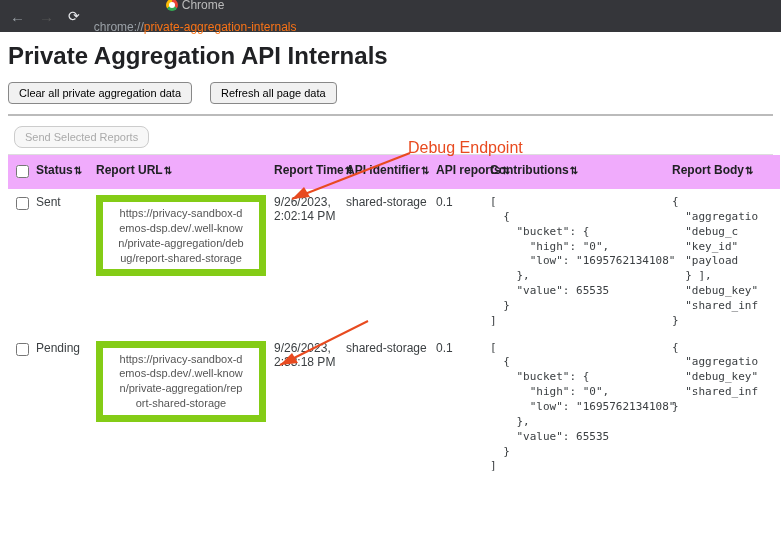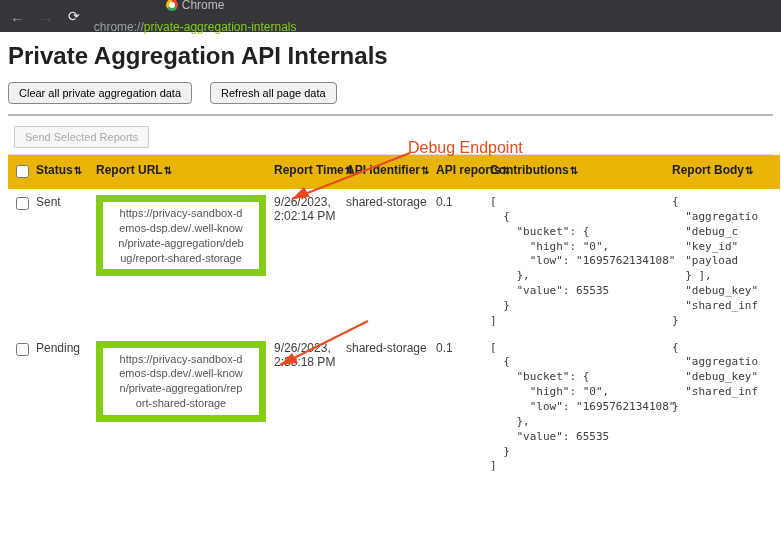--- a/index.html
+++ b/index.html
@@ -9,52 +9,52 @@
   .nav-arrow.disabled { color:#555; }
   .reload { color:#e8eaed; font-size:14px; }
   .addr-area { display:flex; align-items:center; gap:8px; color:#e8eaed; font-size:12px;flex-direction:column; }
   .chrome-badge { display:flex; align-items:center; gap:4px; color:#bbb; }
   .page { padding:4px 8px 20px 8px; }
   h1.title { font-size:24px; font-weight:700; margin:6px 0 12px 0; }
   .btn-row { display:flex; gap:18px; margin-bottom:10px; }
   .btn { border:1px solid #888; border-radius:4px; background:#f1f1f1; font-size:11px; padding:4px 10px; cursor:pointer; }
   .rule { border:none; border-top:2px solid #bbb; margin:6px 0 10px 0; }
   h2.section { font-size:17px; font-weight:700; margin:18px 0 8px 0; }
-  .send-btn { border:1px solid #ccc; background:#f7f7f7; color:#aaa; font-size:11px; padding:4px 10px; border-radius:1px; margin-left:6px; cursor:pointer; }
+  .send-btn { border:1px solid #ccc; background:#f7f7f7; color:#aaa; font-size:11px; padding:4px 10px; border-radius:8px; margin-left:6px; cursor:pointer; }
   .table-wrap { position:relative; }
   table { border-collapse:collapse; width:100%; table-layout:fixed; }
   thead th { text-align:left; font-size:12px; font-weight:700; padding:8px 4px; vertical-align:top; white-space:nowrap; }
   thead th .sort { font-size:10px; margin-left:1px; }
   tbody td { vertical-align:top; font-size:12px; padding:6px 4px; color:#3c4043; }
   .checkbox-cell { width:24px; }
   input[type=checkbox] { margin:2px 0 0 4px; }
   .url-box { border:7px solid #84cc16; padding:4px 14px; font-size:11px; color:#555; line-height:1.35; word-break:break-all;text-align:center; }
   .mono { font-family: ui-monospace, Menlo, Consolas, monospace; font-size:11px; white-space:pre; color:#3c4043; line-height:1.35; }
   .annot { position:absolute; color:#e84a1f; font-size:16px; font-weight:500; pointer-events:none; }
   .arrow-svg { position:absolute; pointer-events:none; }
   col.c-chk { width:24px;} col.c-status{width:60px;} col.c-url{width:178px;} col.c-time{width:72px;} col.c-api{width:90px;} col.c-ver{width:54px;} col.c-contrib{width:182px;} col.c-body{width:112px;}
-  thead { background:#eab308; }
+  thead { background:#f0abfc; }
   .thin-rule { border-top:1px solid #ddd; margin-top:6px; }
   .chrome-icon { width:12px; height:12px; display:inline-block; border-radius:50%; background: conic-gradient(#ea4335 0deg 120deg, #34a853 120deg 240deg, #fbbc05 240deg 360deg); position:relative;}
   .chrome-icon::after{content:'';position:absolute;inset:3px;background:#fff;border-radius:50%;}
 </style>
 </head>
 <body>
 
 <div class="browser-top">
   <span class="nav-arrow">←</span>
   <span class="nav-arrow disabled">→</span>
   <span class="reload">⟳</span>
   <div class="addr-area">
     <span class="chrome-badge">
       <span class="chrome-icon"></span>
       <span>Chrome</span>
     </span>
     <span>
-      <span style="color:#9aa0a6">chrome://</span><span style="color:#84cc16">private-aggregation-internals</span>
+      <span style="color:#9aa0a6">chrome://</span><span style="color:#f97316">private-aggregation-internals</span>
     </span>
   </div>
 </div>
 
 <div class="page">
   <h1 class="title">Private Aggregation API Internals</h1>
   <div class="btn-row">
     <button class="btn">Clear all private aggregation data</button>
     <button class="btn">Refresh all page data</button>
   </div>

